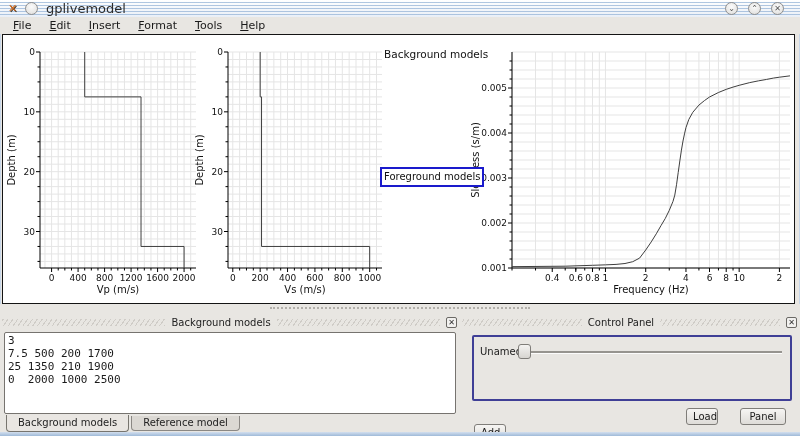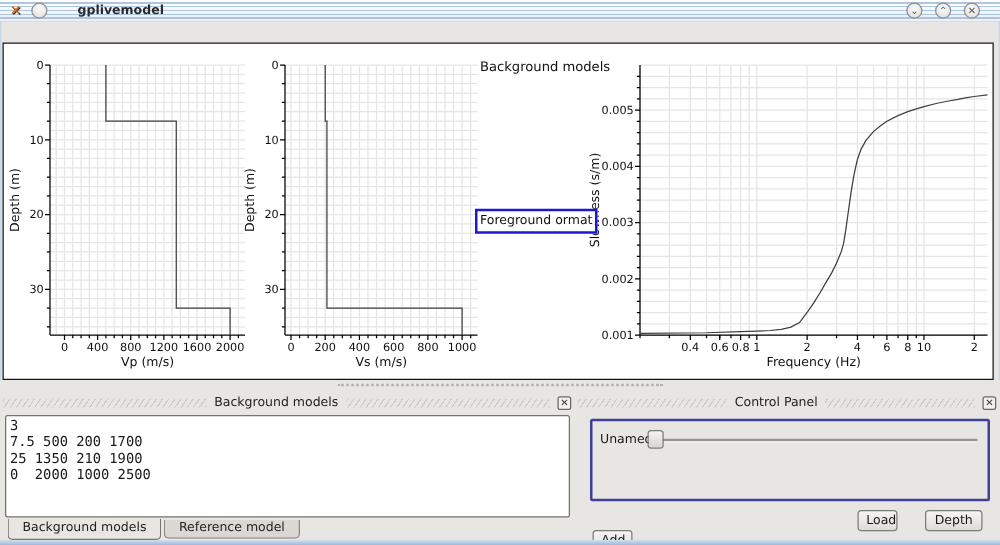--- a/index.html
+++ b/index.html
@@ -9,21 +9,21 @@
   .titlebar{position:absolute;left:0;top:0;width:100%;height:17px;
     background-image:repeating-linear-gradient(180deg, rgba(150,180,215,0) 0 2px, rgba(150,180,215,.75) 2px 3px),
       linear-gradient(#ffffff,#e9eff7);
     display:flex;align-items:center;}
   .app-icon{margin-left:6px;width:13px;height:13px;font-size:11px;font-weight:bold;color:#d2691e;
     text-shadow:1px 1px 0 #3a2a16;line-height:13px;text-align:center;}
   .circle-btn{width:13px;height:13px;border-radius:50%;border:1px solid #8f8f8f;
     background:radial-gradient(circle at 50% 35%,#fbfbfb,#dddcda);box-sizing:border-box;
     font-size:8px;line-height:11px;text-align:center;color:#555;cursor:default;}
   .menu-circle{margin-left:6px;}
-  .title-text{margin-left:24px;font-size:10px;font-weight:bold;color:#2b2b2b;}
+  .title-text{margin-left:8px;font-size:13px;font-weight:normal;color:#2b2b2b;}
   .titlebar-buttons{margin-left:auto;margin-right:16px;display:flex;gap:10px;}
   
   .menubar{position:absolute;left:0;top:17px;width:100%;height:17px;background:#e8e6e2;
     display:flex;align-items:center;padding-left:4px;box-sizing:border-box;}
   .menu-item{font-size:11px;color:#1a1a1a;padding:1px 9px;cursor:default;}
   .menu-item u{text-decoration:underline;}
   
   .plot-canvas{position:absolute;left:2px;top:34px;width:791px;height:268px;background:#fff;
     border:1px solid #141414;}
   .plot-canvas svg{position:absolute;left:0;top:0;}
@@ -77,20 +77,28 @@
     <span class="app-icon">✕</span>
     <span class="circle-btn menu-circle"></span>
     <span class="title-text">gplivemodel</span>
     <span class="titlebar-buttons">
       <span class="circle-btn">⌄</span>
       <span class="circle-btn">⌃</span>
       <span class="circle-btn">✕</span>
     </span>
   </div>
 
+  <div class="menubar">
+    <span class="menu-item"><u>F</u>ile</span>
+    <span class="menu-item"><u>E</u>dit</span>
+    <span class="menu-item"><u>I</u>nsert</span>
+    <span class="menu-item"><u>F</u>ormat</span>
+    <span class="menu-item"><u>T</u>ools</span>
+    <span class="menu-item"><u>H</u>elp</span>
+  </div>
 
   <div class="plot-canvas">
     <svg id="plots" width="791" height="268">
         <line x1="41.968152866242036" x2="41.968152866242036" y1="17" y2="233" stroke="#e5e5e5" stroke-width="1"></line>
         <line x1="48.59235668789809" x2="48.59235668789809" y1="17" y2="233" stroke="#e5e5e5" stroke-width="1"></line>
         <line x1="55.21656050955414" x2="55.21656050955414" y1="17" y2="233" stroke="#e5e5e5" stroke-width="1"></line>
         <line x1="61.84076433121019" x2="61.84076433121019" y1="17" y2="233" stroke="#e5e5e5" stroke-width="1"></line>
         <line x1="68.46496815286625" x2="68.46496815286625" y1="17" y2="233" stroke="#e5e5e5" stroke-width="1"></line>
         <line x1="75.08917197452229" x2="75.08917197452229" y1="17" y2="233" stroke="#e5e5e5" stroke-width="1"></line>
         <line x1="81.71337579617834" x2="81.71337579617834" y1="17" y2="233" stroke="#e5e5e5" stroke-width="1"></line>
@@ -397,21 +405,21 @@
         <text x="504" y="146" text-anchor="end" font-size="9" font-family="DejaVu Sans" fill="#111">0.003</text>
         <line x1="505" x2="509" y1="97.99999999999997" y2="97.99999999999997" stroke="#000" stroke-width="1"></line>
         <text x="504" y="100.99999999999997" text-anchor="end" font-size="9" font-family="DejaVu Sans" fill="#111">0.004</text>
         <line x1="505" x2="509" y1="53" y2="53" stroke="#000" stroke-width="1"></line>
         <text x="504" y="56" text-anchor="end" font-size="9" font-family="DejaVu Sans" fill="#111">0.005</text>
         <polyline points="509,231.65 562.207156721484,231.20000000000002 589.4993205413607,230.3 602.4568169921644,229.85 613.0438624664748,229.4 621.9950818720409,228.5 629.748980812041,226.7 636.588404391589,223.1 642.7064772628448,215 648.2409473798011,206.9 653.2935227371552,198.8 657.9414415073111,190.7 662.2447421427213,183.5 666.251019187959,175.4 669.9986410827214,166.39999999999998 671.7854893049152,160.1 673.5189907293561,149.75 675.202238593525,137.6 676.8380646622694,125.89999999999999 678.4290678918373,115.1 679.9776392705803,106.1 681.4859834324253,98.9 682.9561375335252,92.59999999999997 685.7892840678354,84.49999999999997 689.7955611130731,77.29999999999998 695.9136339843288,70.09999999999997 701.4481041012851,65.59999999999997 706.5006794586393,62 715.4518988642053,57.5 723.2057978042055,54.35000000000002 730.0452213837534,52.099999999999966 736.1632942550092,50.29999999999998 746.7503397293196,47.599999999999966 755.7015591348857,45.79999999999998 763.4554580748859,44.44999999999999 770.2948816544338,43.099999999999994 776.4129545256895,42.19999999999999 787,40.849999999999966" fill="none" stroke="#3f3f3f" stroke-width="1"></polyline>
         <text x="648" y="258" text-anchor="middle" font-size="10" font-family="DejaVu Sans" fill="#111">Frequency (Hz)</text>
         <text x="476" y="125" text-anchor="middle" font-size="10" font-family="DejaVu Sans" fill="#111" transform="rotate(-90 476 125)">Slowness (s/m)</text>
       </svg>
     <div class="annot-plain">Background models</div>
-    <div class="annot-box">Foreground ormat</div>
+    <div class="annot-box">Foreground models</div>
   </div>
 
   <div class="splitter">
       <div class="dots"></div>
     </div>
 
   <div class="docks">
 
     <div class="dock dock-left">
       <div class="dock-title">
@@ -439,19 +447,19 @@
       </div>
       <div class="group-frame">
         <span class="slider-label">Unamed</span>
         <div class="slider">
           <div class="groove"></div>
           <div class="handle"></div>
         </div>
       </div>
       <button class="btn btn-add">Add</button>
       <button class="btn btn-load">Load</button>
-      <button class="btn btn-save">Depth</button>
+      <button class="btn btn-save">Panel</button>
     </div>
 
   </div>
 
   <div class="bottom-edge"></div>
 </div>
 
 </body></html>

